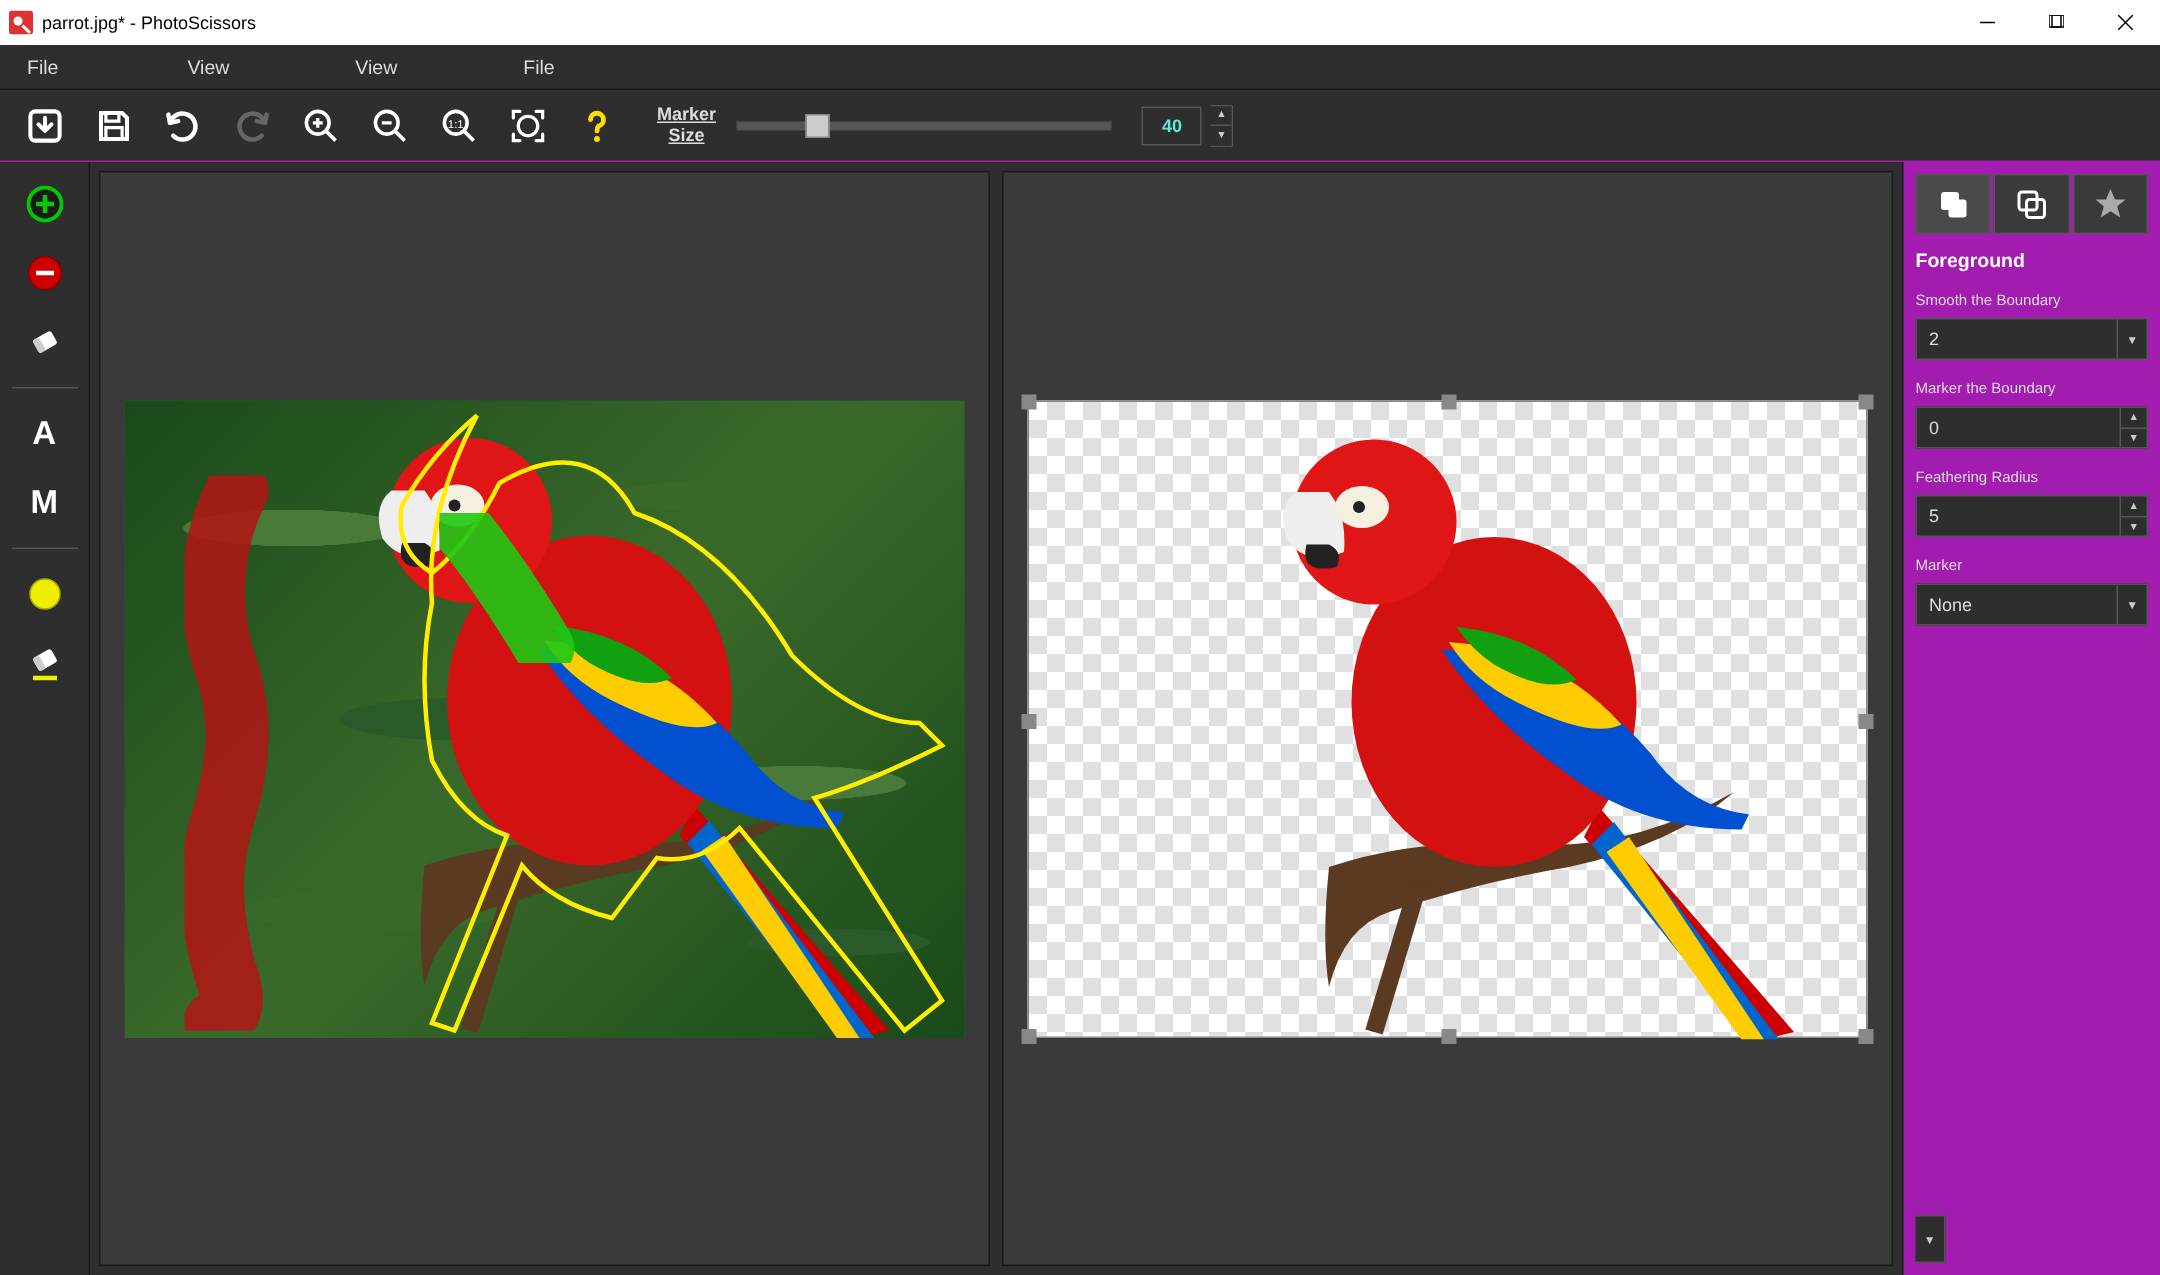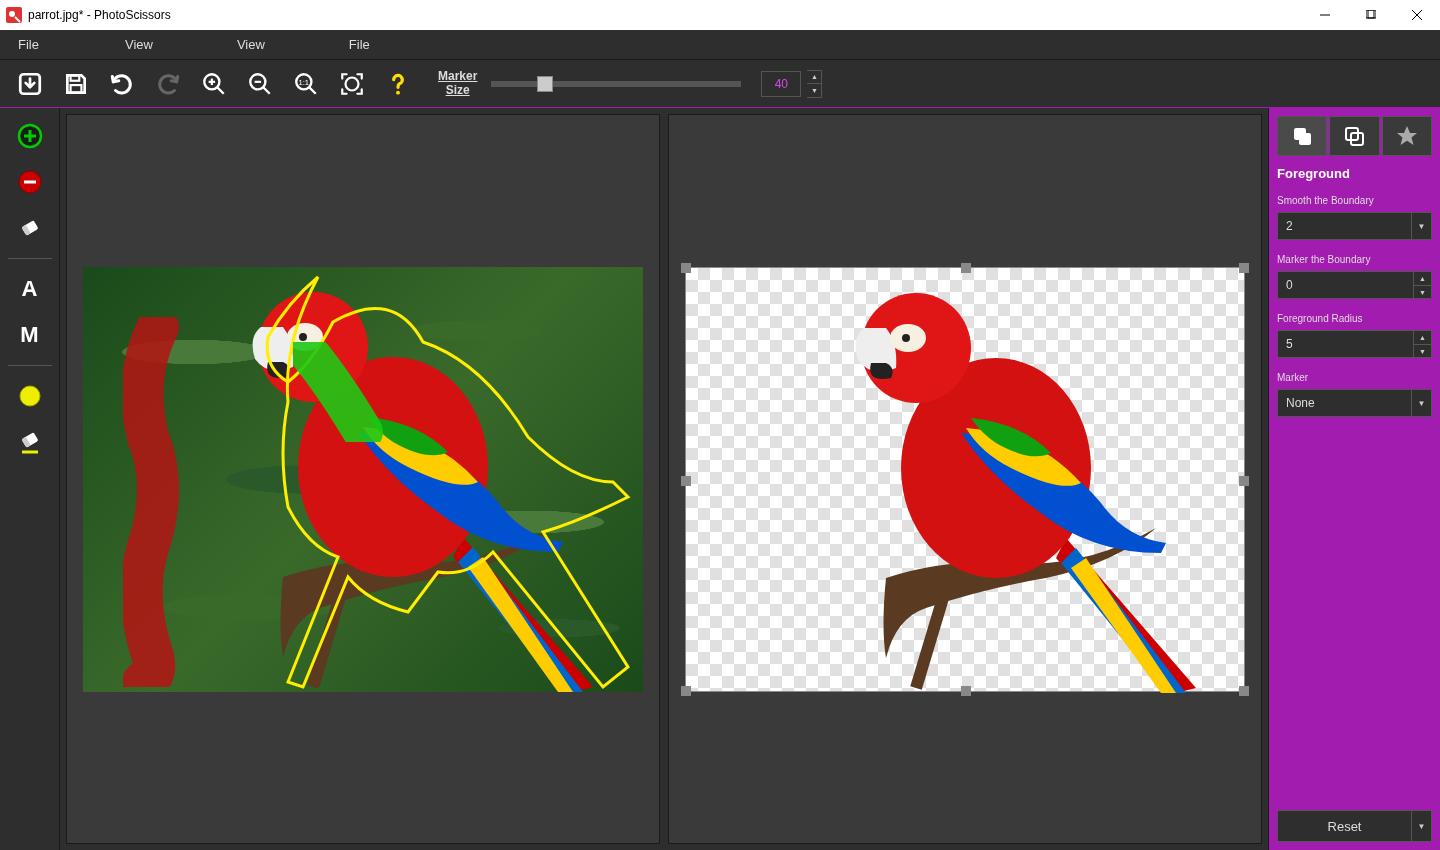--- a/index.html
+++ b/index.html
@@ -15,21 +15,21 @@
   .menuitem:first-child{ padding-left:14px; padding-right:32px;}
   
   .toolbar { height:48px; background:#2e2e2e; display:flex; align-items:center; padding:0 10px; gap:6px; border-bottom:1px solid #a21caf;}
   .tbtn { width:40px; height:40px; display:flex; align-items:center; justify-content:center; border-radius:2px;}
   .tbtn svg { width:26px; height:26px; }
   .marker-label { font-size:12px; color:#ddd; text-align:center; line-height:1.1; margin-left:14px; margin-right:8px; font-weight:bold;}
   .slider-wrap { display:flex; align-items:center; }
   .slider { -webkit-appearance:none; appearance:none; width:250px; height:6px; background:#555; outline:none;}
   .slider::-webkit-slider-thumb { -webkit-appearance:none; width:16px; height:16px; background:#ccc; border:1px solid #888;}
   .slider::-moz-range-thumb { width:16px; height:16px; background:#ccc; border:1px solid #888;}
-  .marker-val { margin-left:14px; width:40px; height:26px; background:#2e2e2e; border:1px solid #555; color:#d946ef; font-size:12px; text-align:center; }
+  .marker-val { margin-left:14px; width:40px; height:26px; background:#2e2e2e; border:1px solid #555; color:#5eead4; font-size:12px; text-align:center;font-weight:bold; }
   .spinner { display:flex; flex-direction:column; border:1px solid #555; border-left:none; }
   .spinner div { width:14px; height:13px; display:flex; align-items:center; justify-content:center; font-size:7px; color:#ccc; background:#2e2e2e;}
   .spinner div:first-child{border-bottom:1px solid #555;}
   
   .main { flex:1; display:flex; background:#2e2e2e; }
   .left-tools { width:60px; background:#2e2e2e; display:flex; flex-direction:column; align-items:center; padding-top:8px; gap:6px; border-right:1px solid #1a1a1a;}
   .ltbtn { width:48px; height:40px; display:flex; align-items:center; justify-content:center; border-radius:2px; }
   .ltbtn svg{ width:26px; height:26px; }
   .ltbtn.text-tool { color:#fff; font-weight:bold; font-family:Arial; font-size:22px;}
   .tool-sep { width:44px; height:1px; background:#555; margin:4px 0;}
@@ -340,34 +340,33 @@
 
     <div class="field-label">Marker the Boundary</div>
     <div class="combo">
       <div class="combo-val">0</div>
       <div class="spn">
         <div>▲</div>
         <div>▼</div>
       </div>
     </div>
 
-    <div class="field-label">Foreground Radius</div>
+    <div class="field-label">Feathering Radius</div>
     <div class="combo">
       <div class="combo-val">5</div>
       <div class="spn">
         <div>▲</div>
         <div>▼</div>
       </div>
     </div>
 
     <div class="field-label">Marker</div>
     <div class="combo">
       <div class="combo-val">None</div>
       <div class="dd">▼</div>
     </div>
 
     <div class="sidebar-spacer"></div>
     <div class="reset-row">
-      <div class="reset-btn">Reset</div>
       <div class="reset-dd">▼</div>
     </div>
   </div>
 </div>
 
 </body></html>

